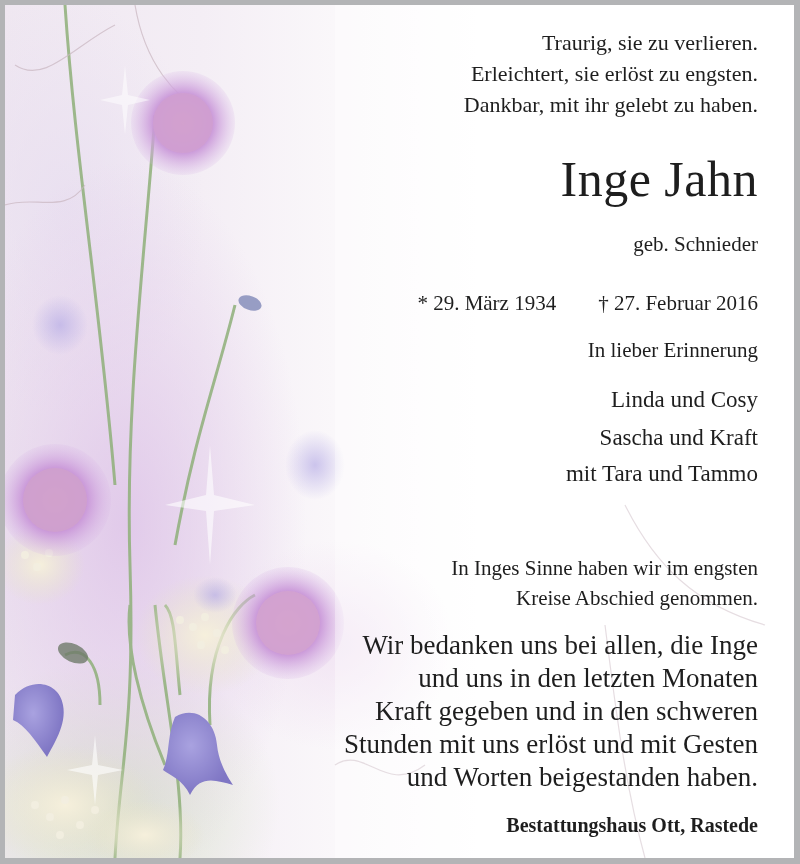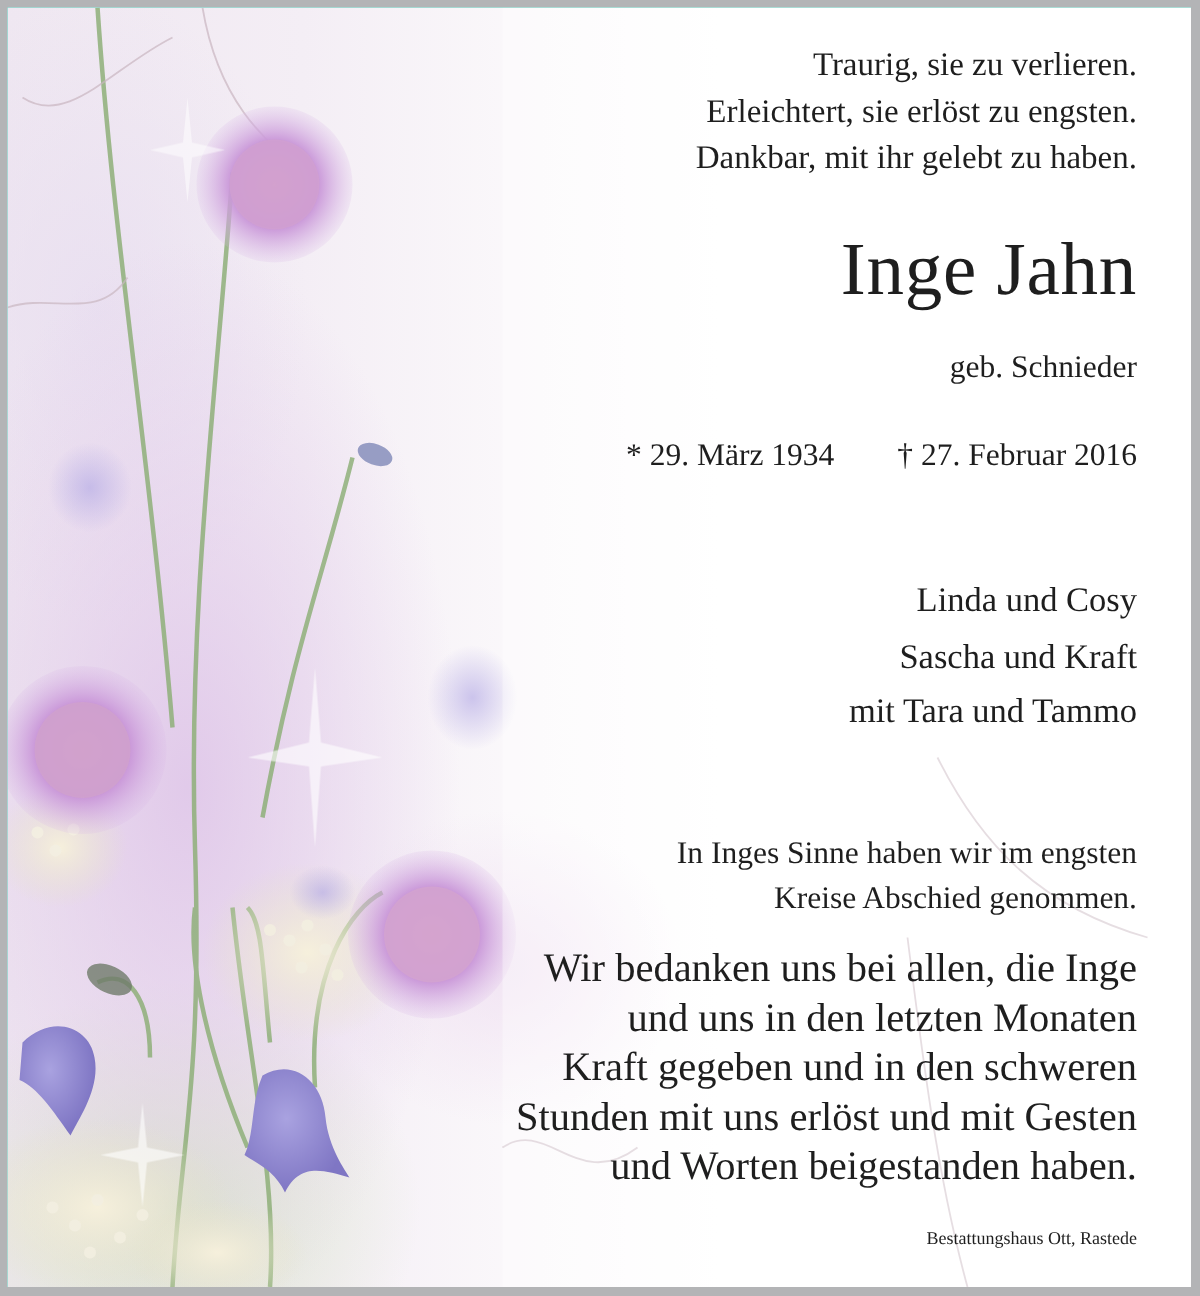--- a/index.html
+++ b/index.html
@@ -38,21 +38,21 @@
   .name { top: 144px; font-size: 50px; line-height: 60px; letter-spacing: 0.5px; }
   .maiden { top: 226px; font-size: 21px; line-height: 26px; }
   .dates { top: 262px; font-size: 21px; line-height: 26px; margin-top: 23px; }
   .dates span { display: inline-block; }
   .dates .death { margin-left: 42px; }
   .remember { top: 332px; font-size: 21px; line-height: 26px; }
   .family { top: 376px; font-size: 23px; line-height: 38px; margin-left: 22px; }
   .family .line3 { line-height: 34px; }
   .para1 { top: 536px; font-size: 21px; line-height: 30px; margin-top: 12px; }
   .para2 { top: 624px; font-size: 27px; line-height: 33px; }
-  .undertaker { top: 808px; font-size: 12px; line-height: 24px; }
+  .undertaker { top: 808px; font-size: 20px; line-height: 24px; font-weight: bold; }
   .line { display: block; }
 </style>
 </head>
 <body>
 
 <div class="card">
   <div class="bg"></div>
 
   <svg class="flora" width="789" height="853" viewBox="0 0 789 853">
     <defs>
@@ -160,20 +160,21 @@
   </div>
 
   <div class="text name">Inge Jahn</div>
 
   <div class="text maiden">geb. Schnieder</div>
 
   <div class="text dates">
     <span>* 29. März 1934</span><span class="death">† 27. Februar 2016</span>
   </div>
 
+  <div class="text remember">In lieber Erinnerung</div>
 
   <div class="text family">
     <span class="line">Linda und Cosy</span>
     <span class="line">Sascha und Kraft</span>
     <span class="line line3">mit Tara und Tammo</span>
   </div>
 
   <div class="text para1">
     <span class="line">In Inges Sinne haben wir im engsten</span>
     <span class="line">Kreise Abschied genommen.</span>

